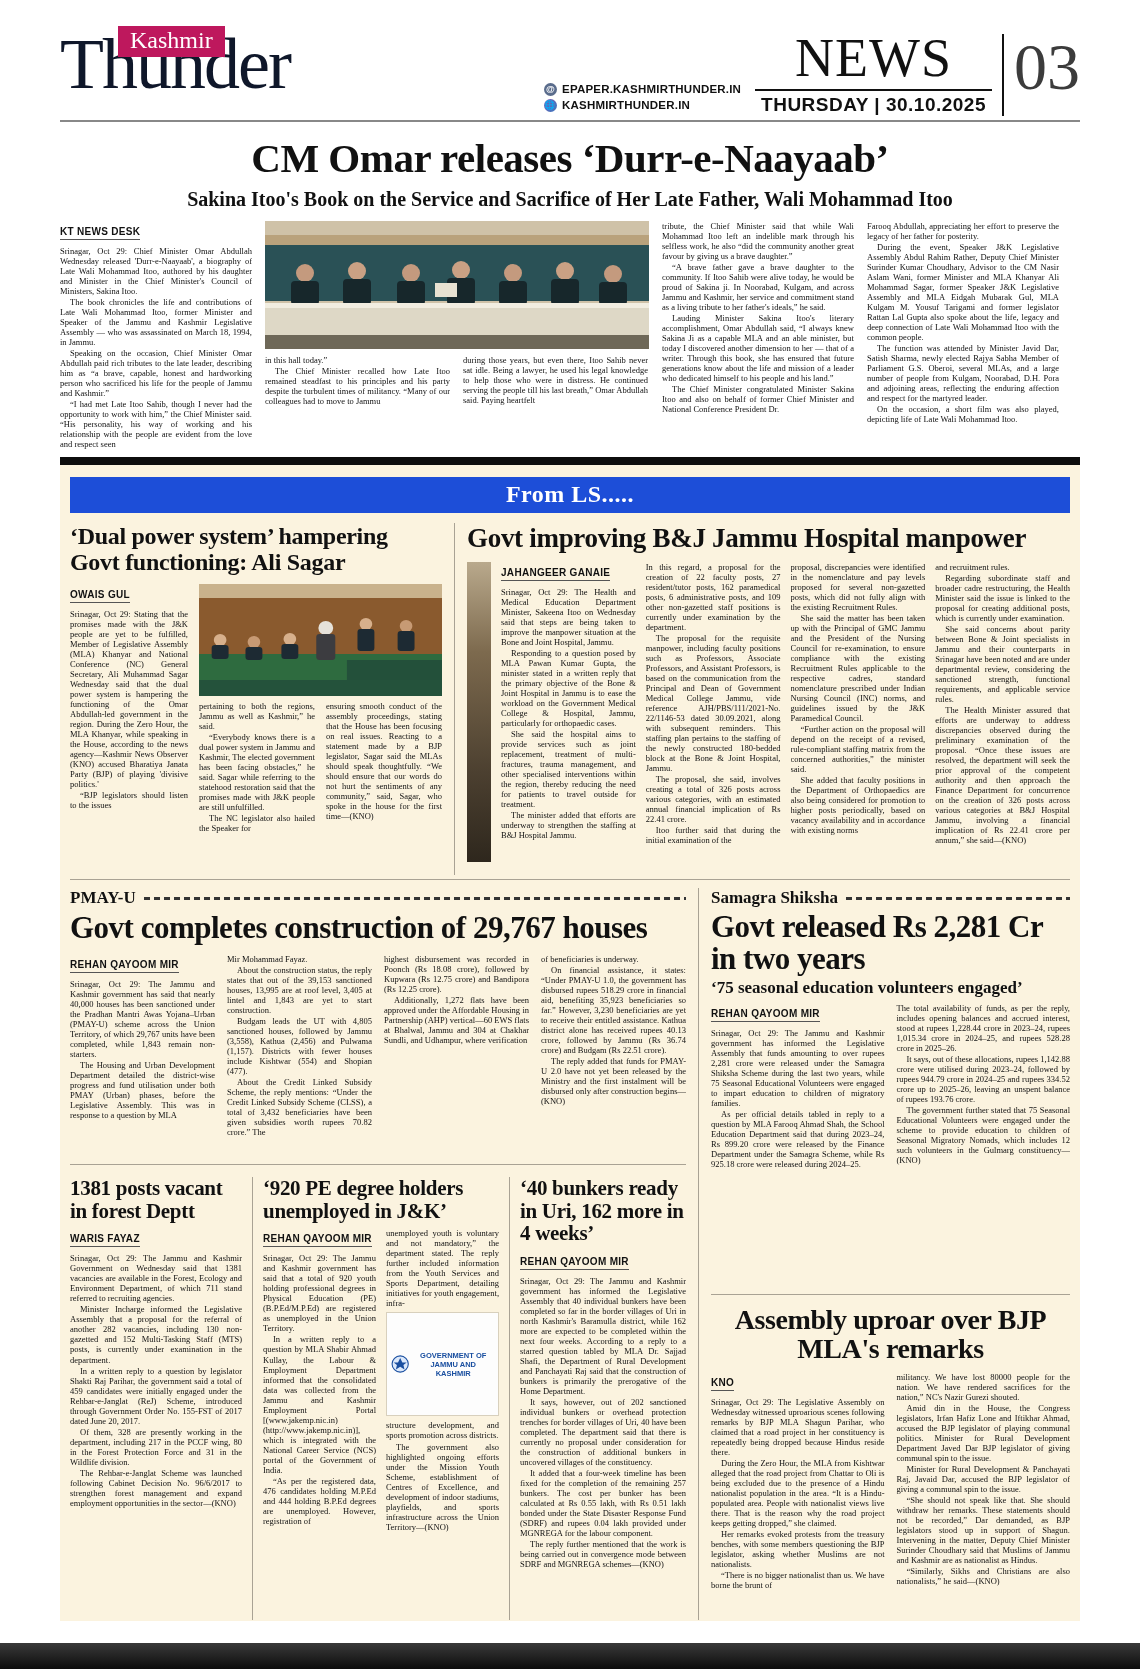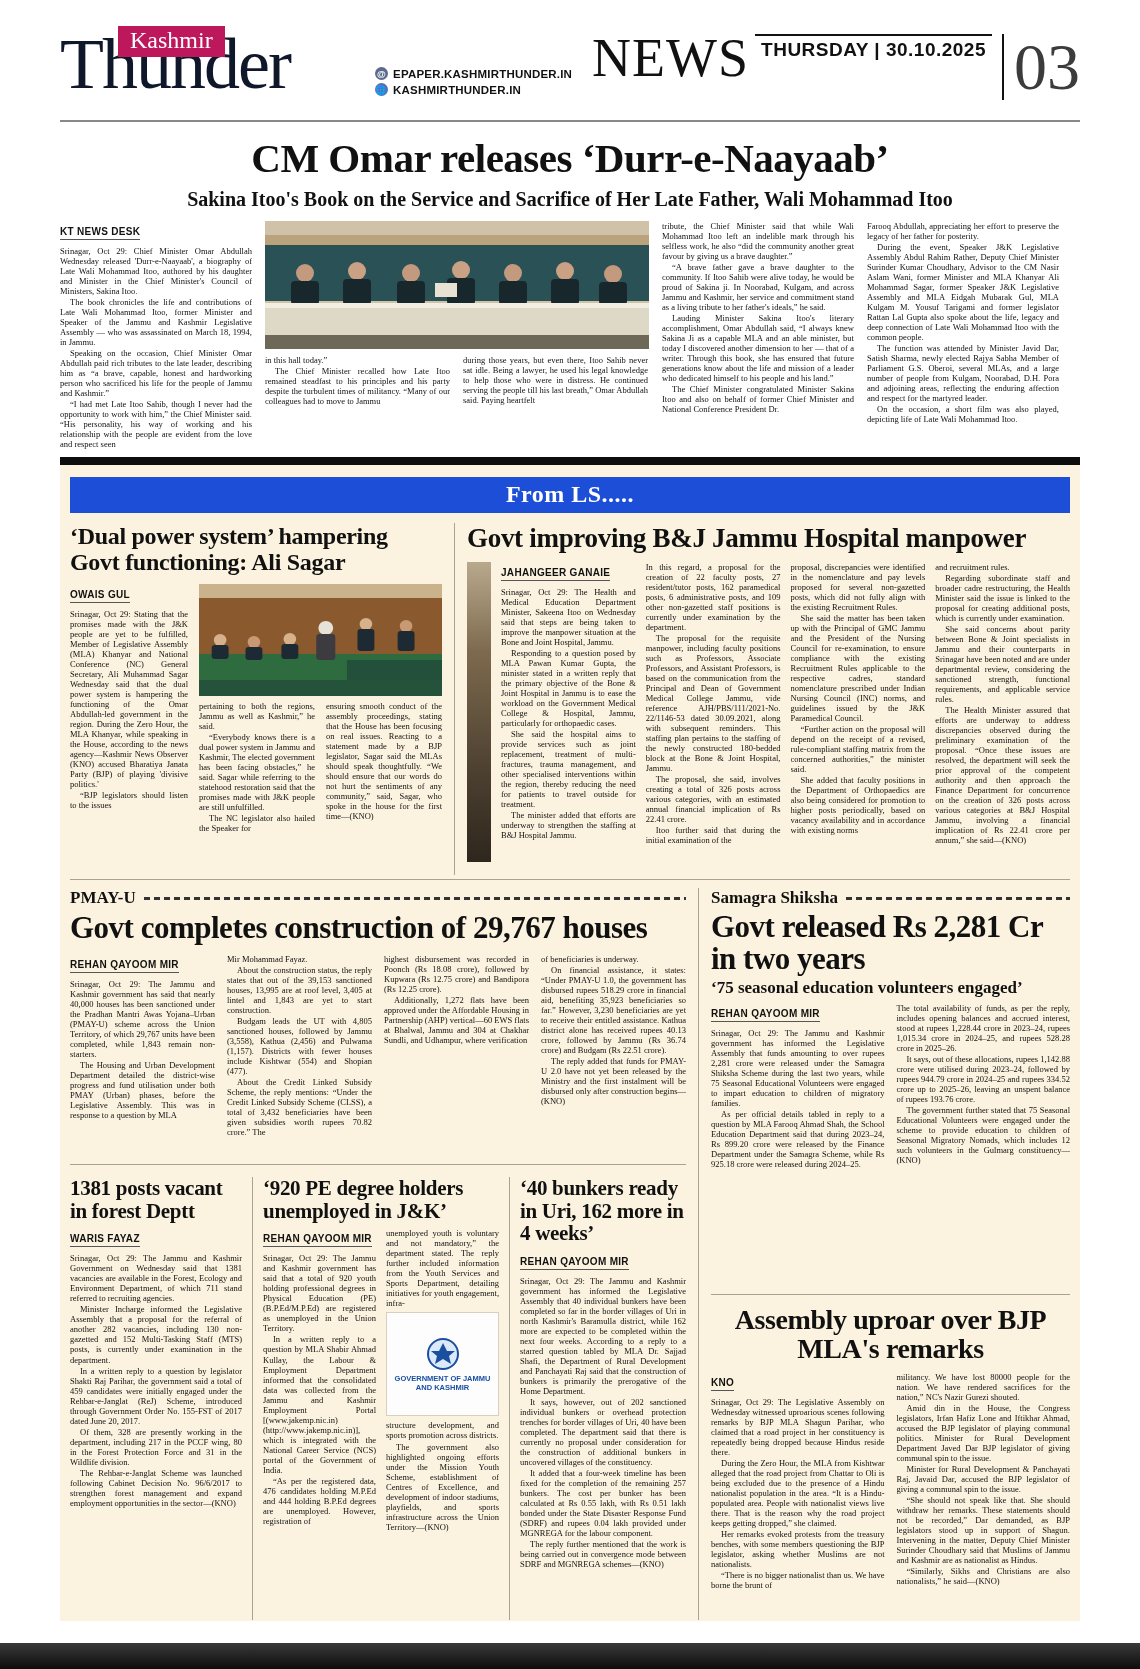--- a/index.html
+++ b/index.html
@@ -11,21 +11,21 @@
 
 .masthead{display:flex;justify-content:space-between;align-items:flex-start;padding-top:30px;height:118px}
 .logo{position:relative;width:360px;height:100px}
 .logo-thunder{font-family:"Liberation Serif",serif;font-size:72px;font-weight:400;line-height:0.95;letter-spacing:-2px;color:#0f172a}
 .logo-kashmir{position:absolute;left:58px;top:-4px;background:#be185d;color:#fff;font-family:"Liberation Serif",serif;font-size:24px;padding:1px 12px 3px;z-index:2}
 .mast-right{display:flex;align-items:stretch;margin-top:4px}
 .urls{display:flex;flex-direction:column;justify-content:flex-end;gap:3px;padding-bottom:4px;margin-right:14px}
 .url-line{display:flex;align-items:center;gap:5px;font-family:"Liberation Sans",sans-serif;font-weight:700;font-size:11.5px;letter-spacing:0.2px}
 .url-icon{width:13px;height:13px;border-radius:50%;display:inline-flex;align-items:center;justify-content:center;font-size:9px;color:#fff;background:#5a6c8c}
 .url-icon.globe{background:linear-gradient(135deg,#7a5ab0,#3a7ac0)}
-.news-date{display:flex;flex-direction:row;align-items:flex-start}
+.news-date{display:flex;flex-direction:column;align-items:center}
 .news{font-family:"Liberation Serif",serif;font-size:54px;line-height:0.9;text-align:right;letter-spacing:1px;padding:0 6px 6px}
 .date{border-top:2px solid #111;font-family:"Liberation Sans",sans-serif;font-weight:700;font-size:19px;letter-spacing:0.5px;padding:3px 6px 0;white-space:nowrap}
 .page-num{border-left:2px solid #111;margin-left:10px;padding-left:10px;font-family:"Liberation Serif",serif;font-size:66px;line-height:1.0;color:#3c3c3c}
 .mast-rule{border:none;border-top:2px solid #888;margin-top:2px}
 
 
 .lead-head{font-family:"Liberation Serif",serif;font-weight:700;font-size:41px;text-align:center;letter-spacing:-0.5px;margin-top:12px}
 .lead-subhead{font-family:"Liberation Serif",serif;font-weight:700;font-size:20px;text-align:center;margin-top:6px}
 .lead-body{display:flex;gap:13px;margin-top:10px;height:232px;overflow:hidden}
 .lead-col{width:192px;overflow:hidden}
@@ -75,21 +75,21 @@
 .pmay-body{display:flex;gap:12px;height:206px;overflow:hidden}
 .pmay-col{width:25%;overflow:hidden}
 
 
 .row-bottom{display:flex;gap:10px;flex:1;margin-top:8px;overflow:hidden}
 .small-head{font-family:"Liberation Serif",serif;font-weight:700;font-size:21px;line-height:1.08;letter-spacing:-0.3px;margin-bottom:6px}
 .forest{width:172px;flex:none;overflow:hidden}
 .pe{width:236px;flex:none;overflow:hidden}
 .pe-cols{display:flex;gap:10px;overflow:hidden}
 .pe-cols > div{width:50%}
-.govt-logo{width:100%;height:104px;background:#fdfdfd;border:1px solid #d8d0bd;display:flex;flex-direction:column;align-items:center;justify-content:center;gap:3px;margin:4px 0;padding:4px}
+.govt-logo{width:100%;height:104px;background:#fdfdfd;border:1px solid #d8d0bd;display:flex;flex-direction:row;align-items:center;justify-content:center;gap:3px;margin:4px 0;padding:4px}
 .govt-logo .emblem{width:34px;height:34px}
 .govt-logo .logo-text{font-family:"Liberation Sans",sans-serif;font-weight:700;font-size:7.5px;color:#1a4fa0;text-align:center;line-height:1.2}
 .bunkers{flex:1;overflow:hidden}
 
 
 .samagra{height:402px;overflow:hidden}
 .samagra-head{font-family:"Liberation Serif",serif;font-weight:700;font-size:31px;line-height:1.02;letter-spacing:-0.5px;margin:3px 0 4px}
 .samagra-sub{font-family:"Liberation Serif",serif;font-weight:700;font-size:17px;margin-bottom:5px}
 .two-col{display:flex;gap:12px;overflow:hidden}
 .two-col > div{width:50%}

